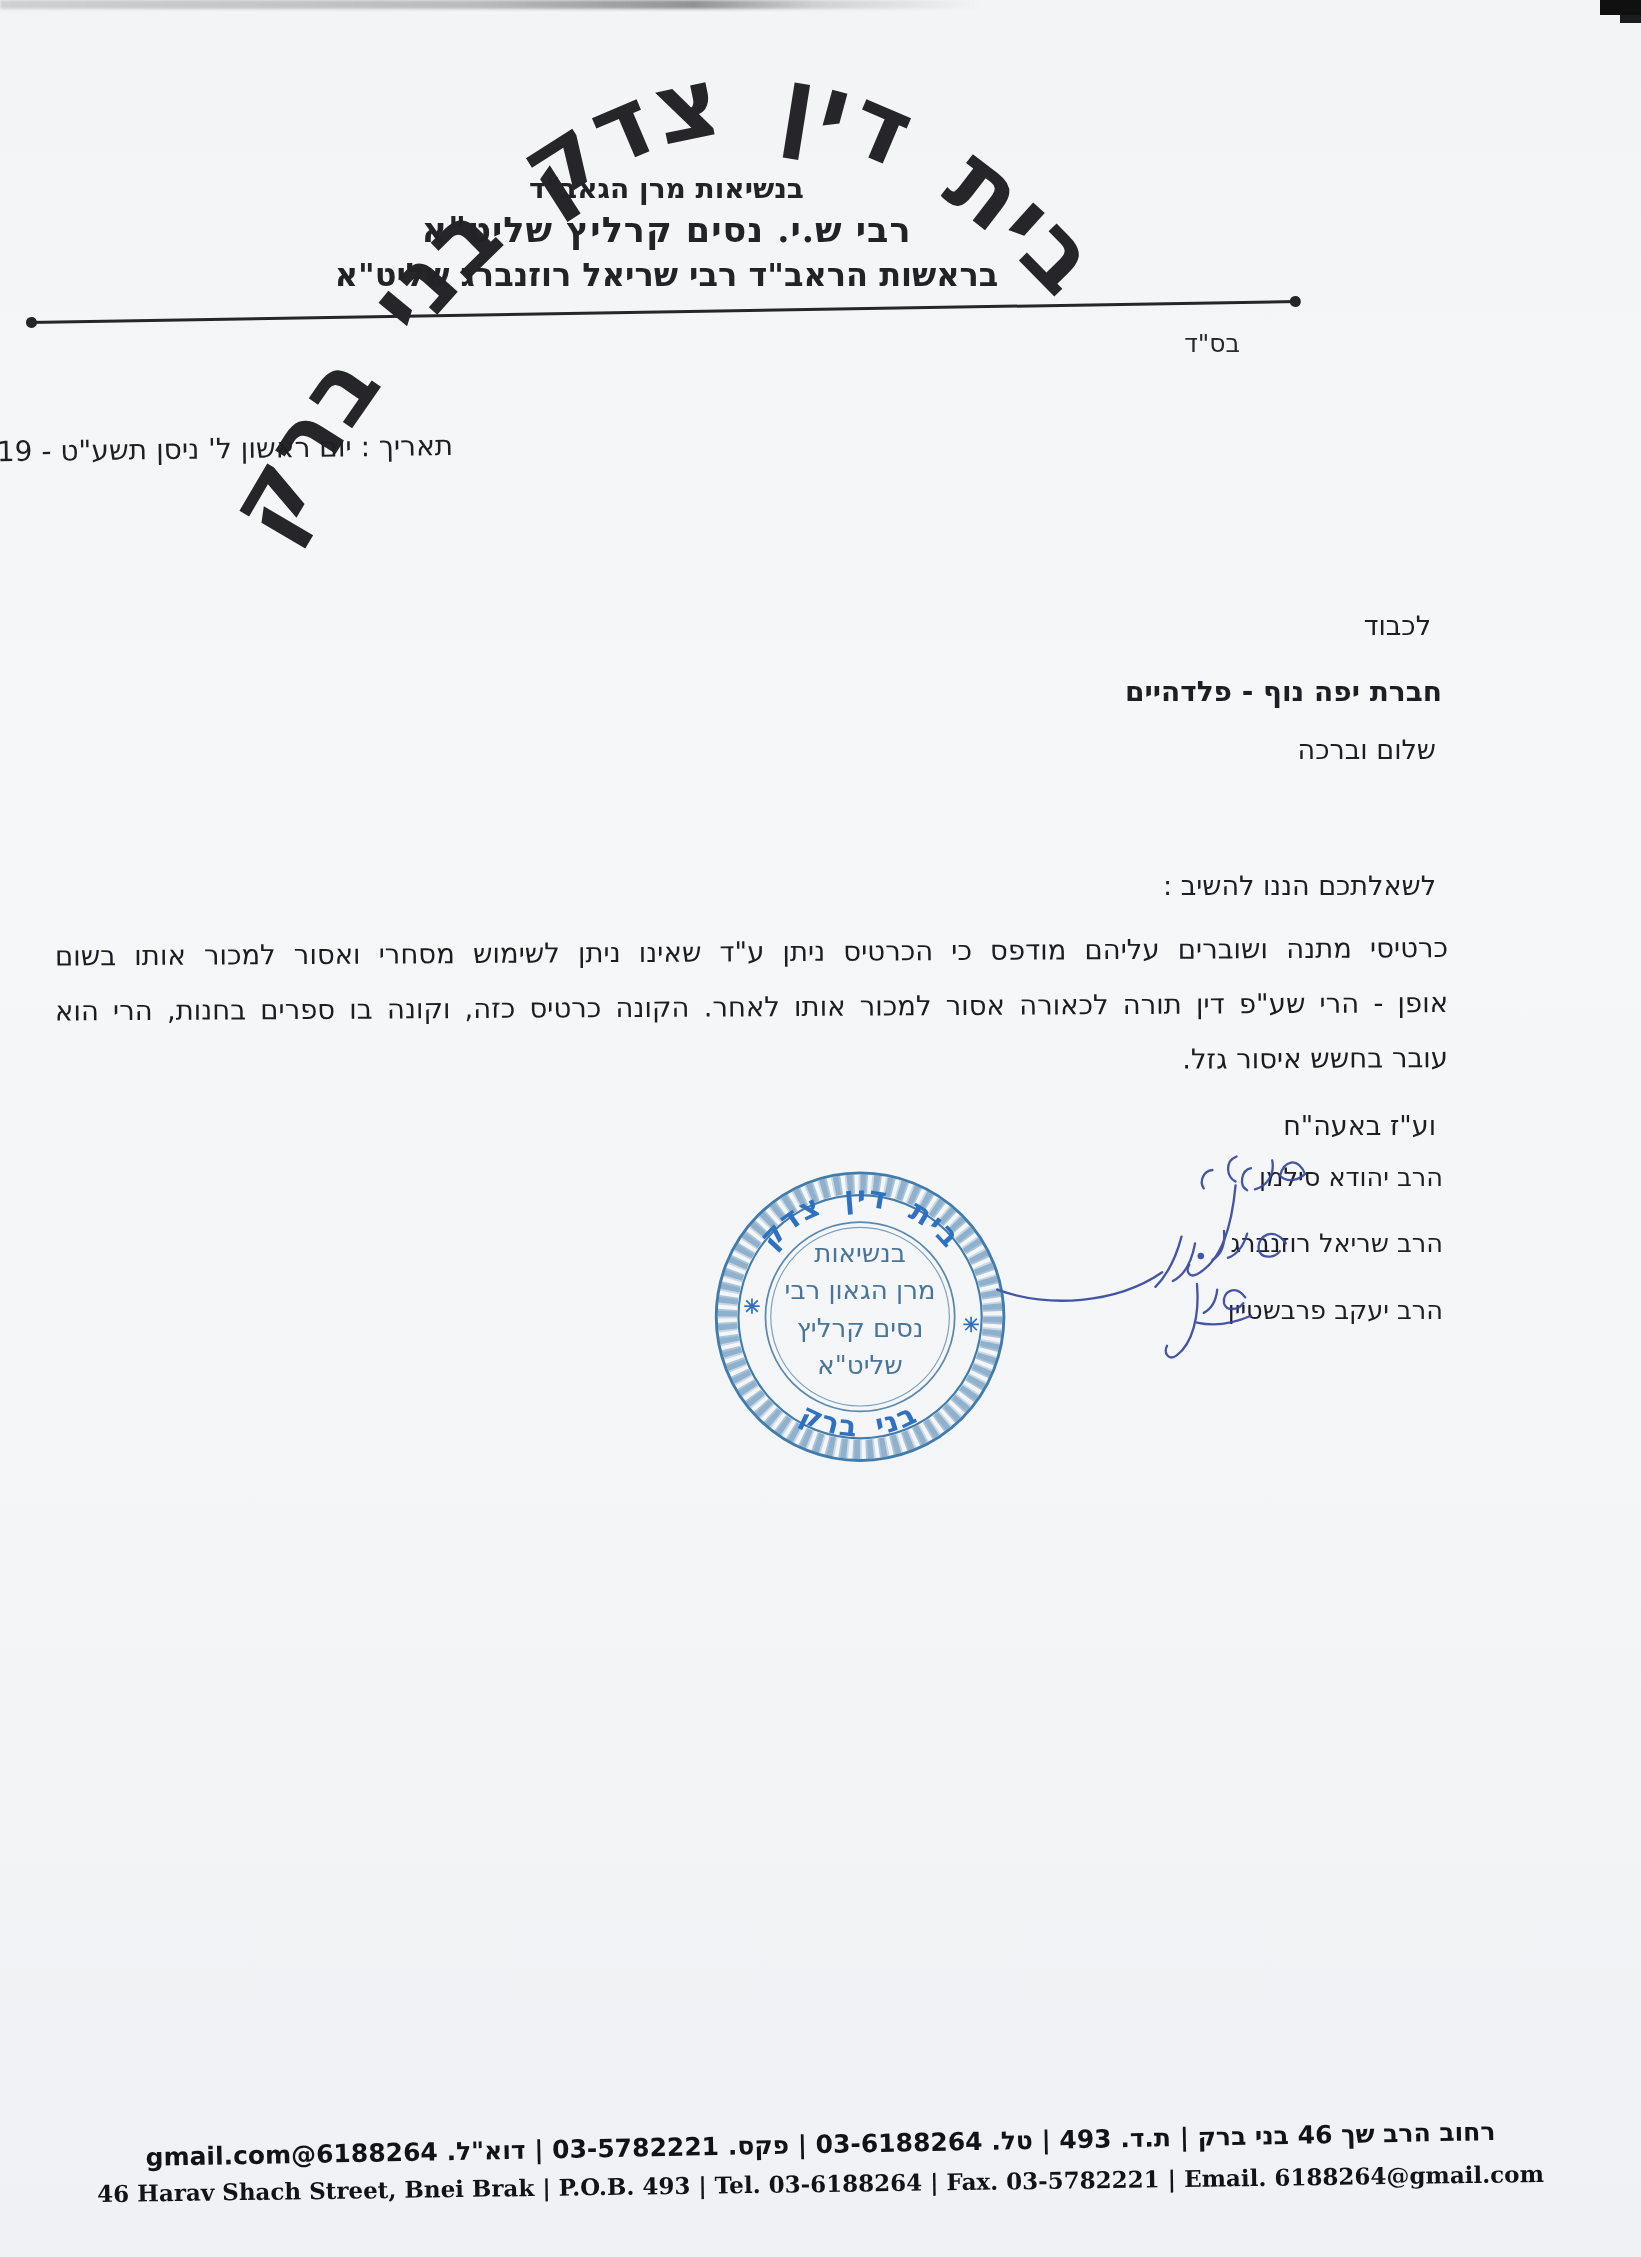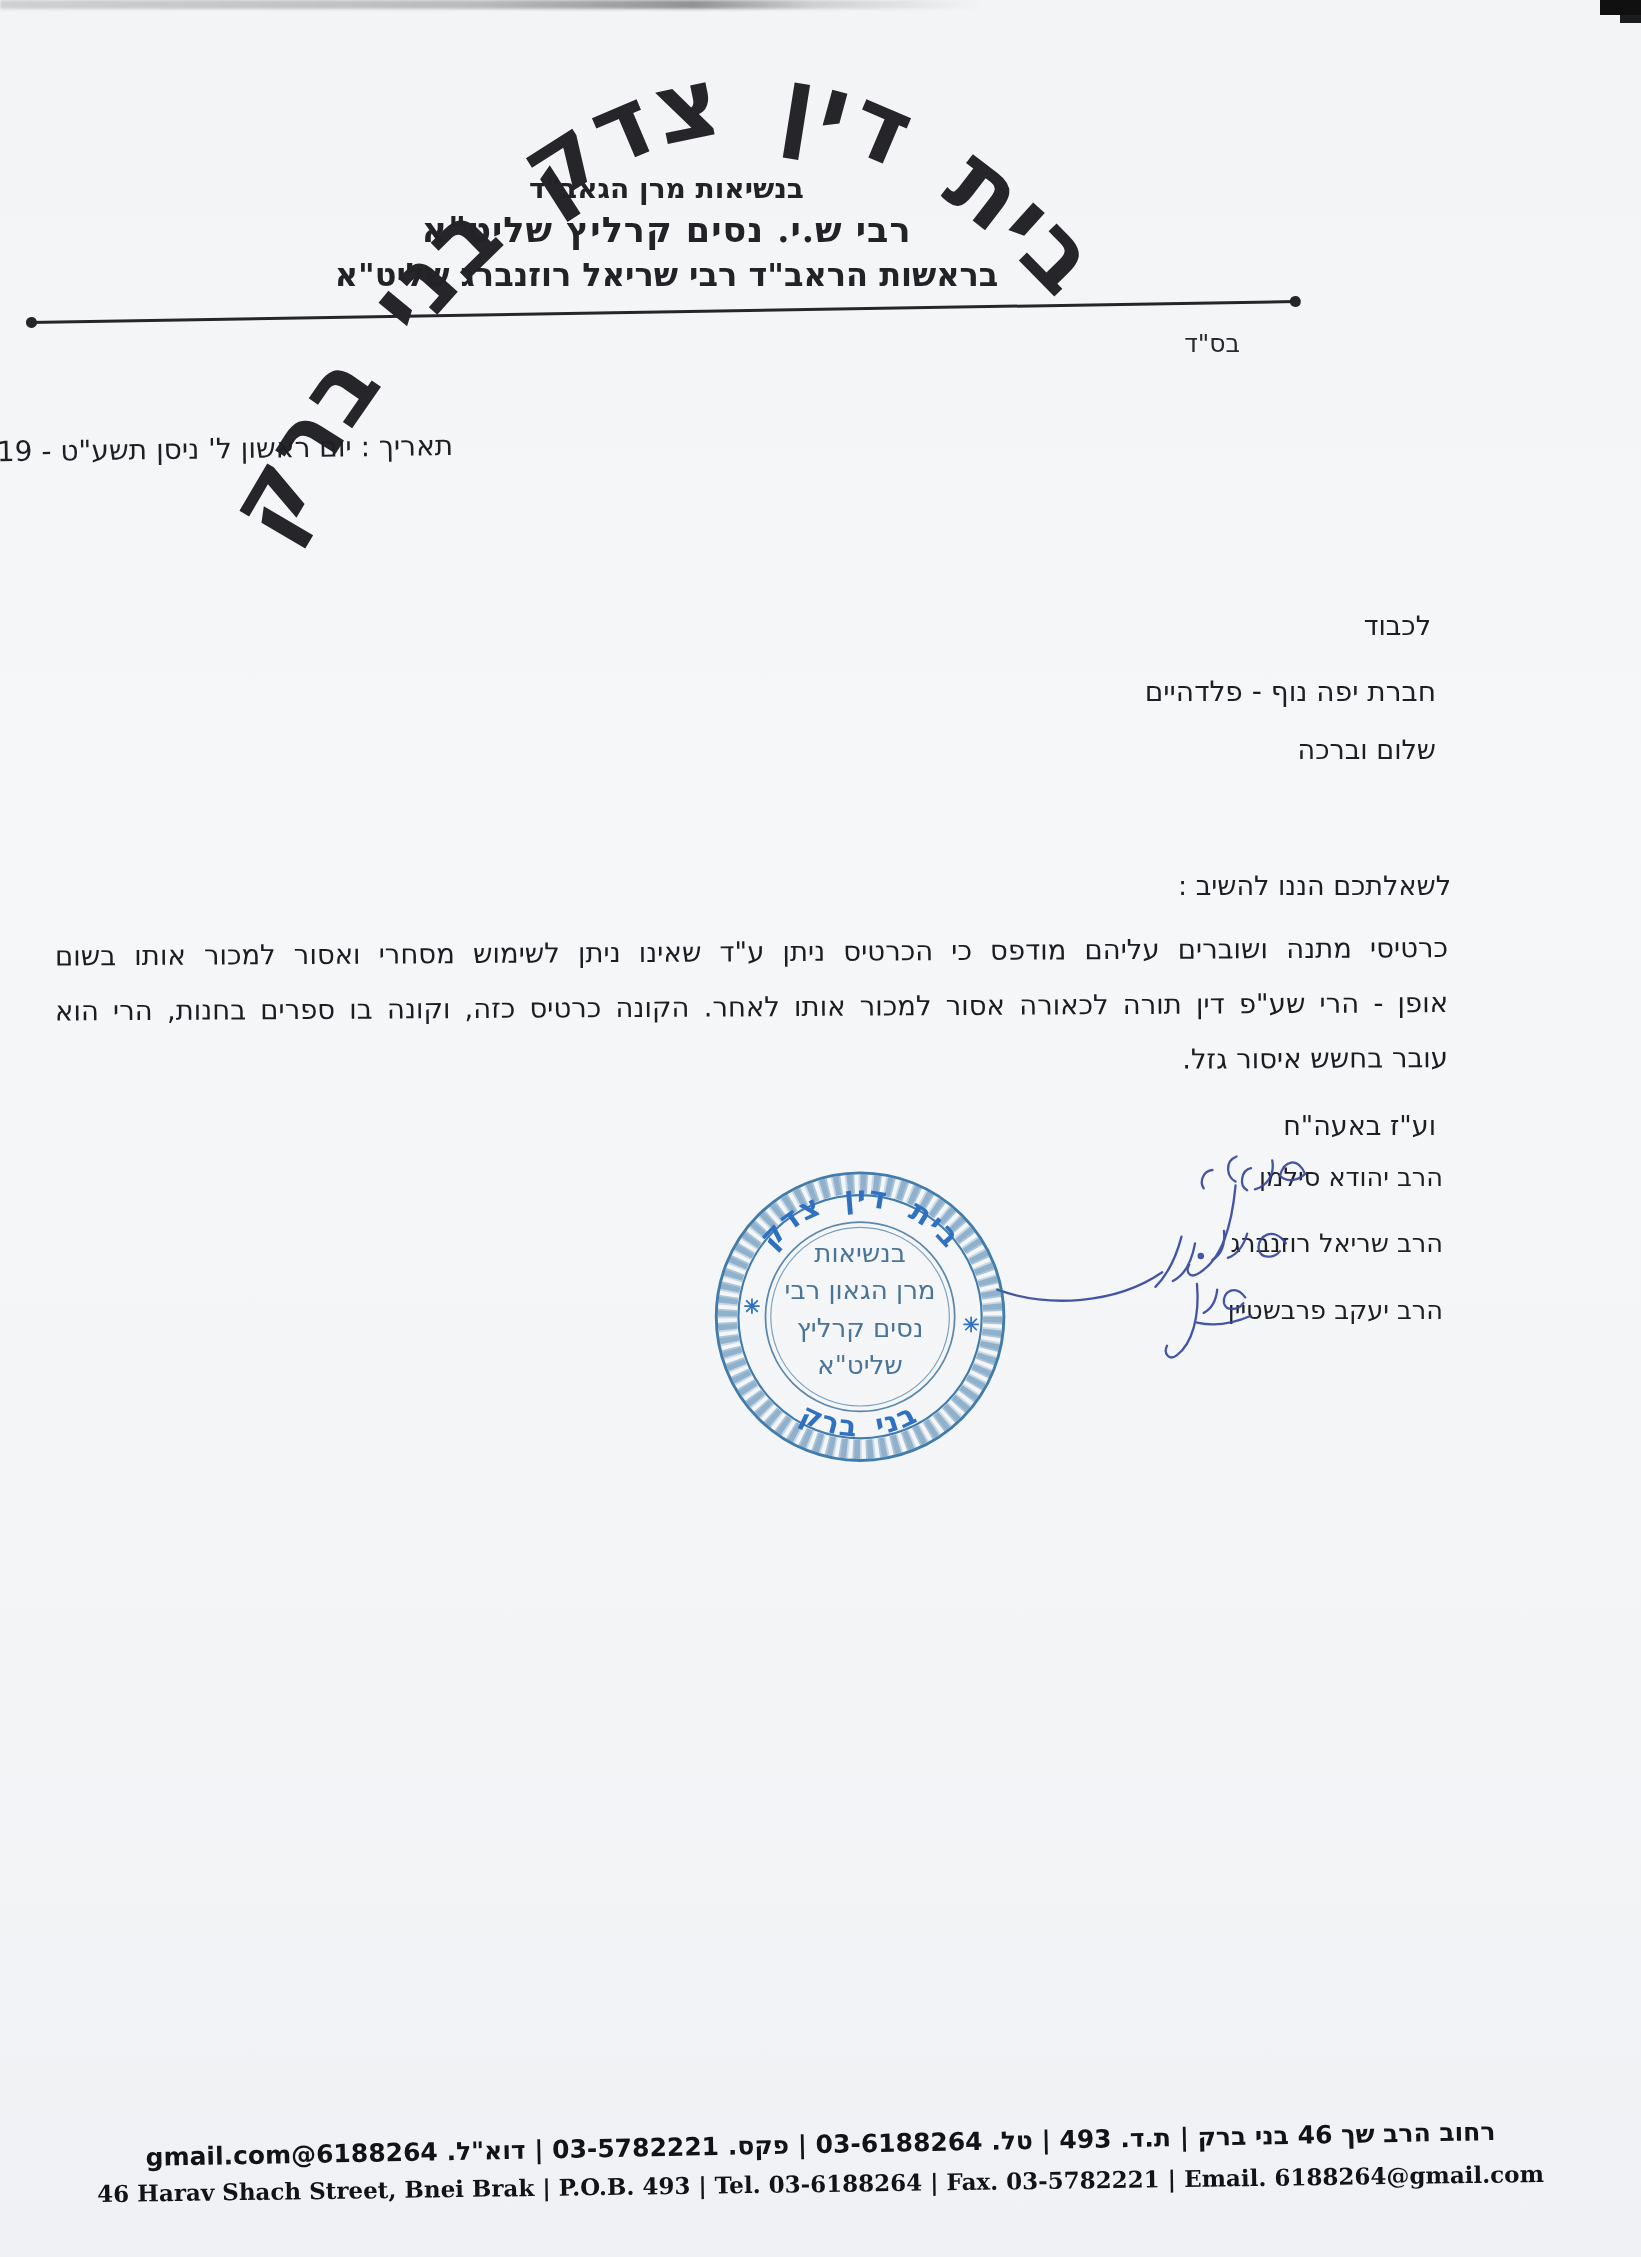--- a/index.html
+++ b/index.html
@@ -24,23 +24,23 @@
   #sub3{font-size:32px;}
   
   #rule{left:29px;top:321px;width:1268px;height:2.9px;background:#26262a;transform:rotate(-0.95deg);transform-origin:left center;}
   .rule-dot{position:absolute;width:10.6px;height:10.6px;border-radius:50%;background:#26262a;top:-3.9px;}
   #rule-dot-l{left:-2.9px;}
   #rule-dot-r{right:-3.9px;}
   #bsd{right:401px;top:329px;font-size:25px;color:#27292e;}
   
   #date-line{right:1188px;top:429px;font-size:28px;white-space:nowrap;transform:rotate(-0.8deg);transform-origin:right center;}
   #to-label{right:210px;top:610px;font-size:27px;}
-  #recipient{right:205px;top:675px;font-size:28px;font-weight:400;}
+  #recipient{right:199px;top:675px;font-size:28px;font-weight:700;}
   #greeting{right:205px;top:734px;font-size:27px;}
-  #intro{right:190px;top:870px;font-size:27px;}
+  #intro{right:205px;top:870px;font-size:27px;}
   .bodyline{left:55px;width:1393px;font-size:27.5px;transform:rotate(-0.35deg);transform-origin:right center;color:#1b1d22;}
   .just{text-align:justify;text-align-last:justify;}
   #body1{top:931px;}
   #body2{top:986px;}
   #body3{top:1041px;text-align:right;}
   #closing{right:205px;top:1110px;font-size:27px;}
   .signame{right:198px;font-size:25.6px;white-space:nowrap;}
   #sig-name-1{top:1162px;}
   #sig-name-2{top:1228px;}
   #sig-name-3{top:1295px;}

